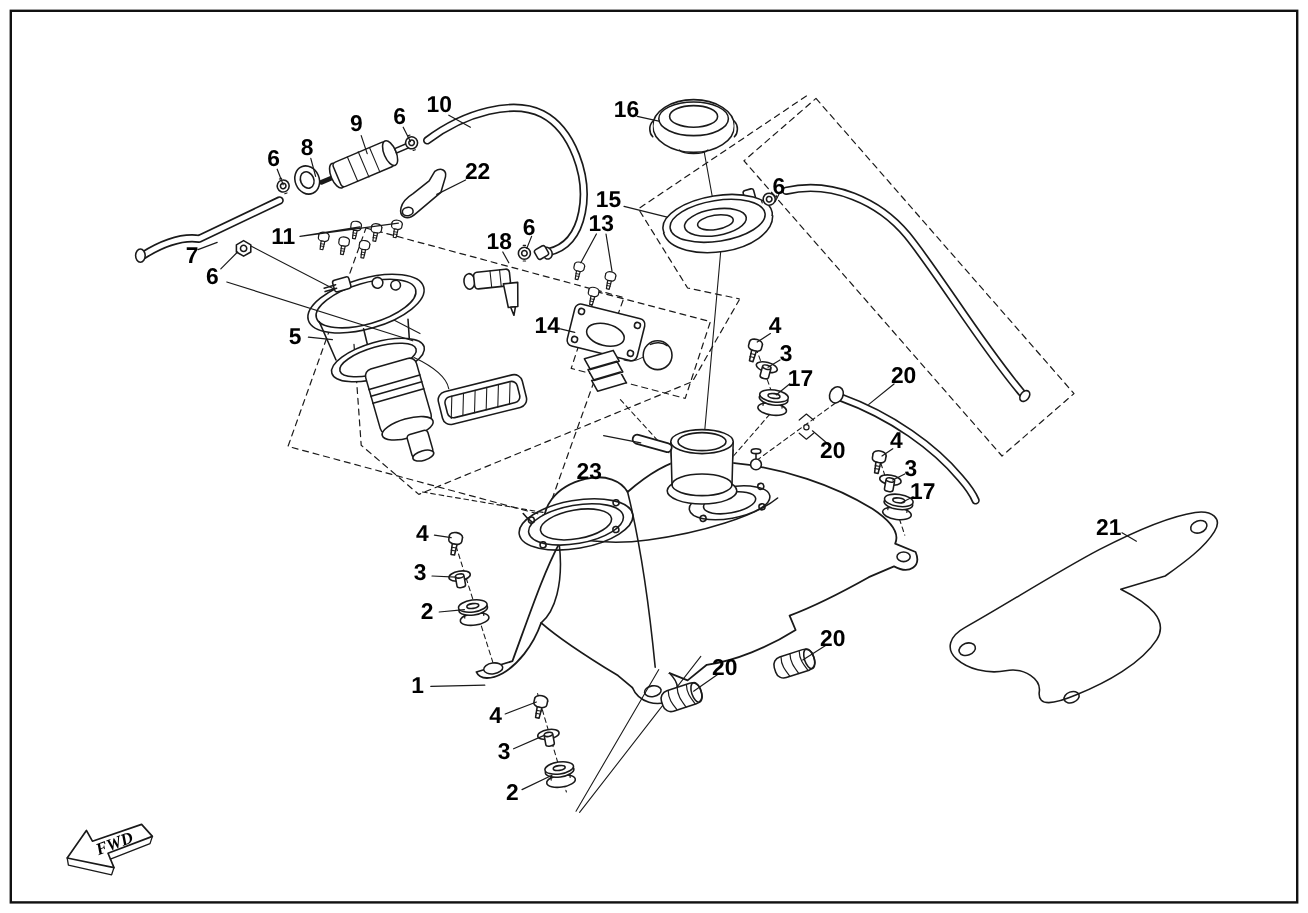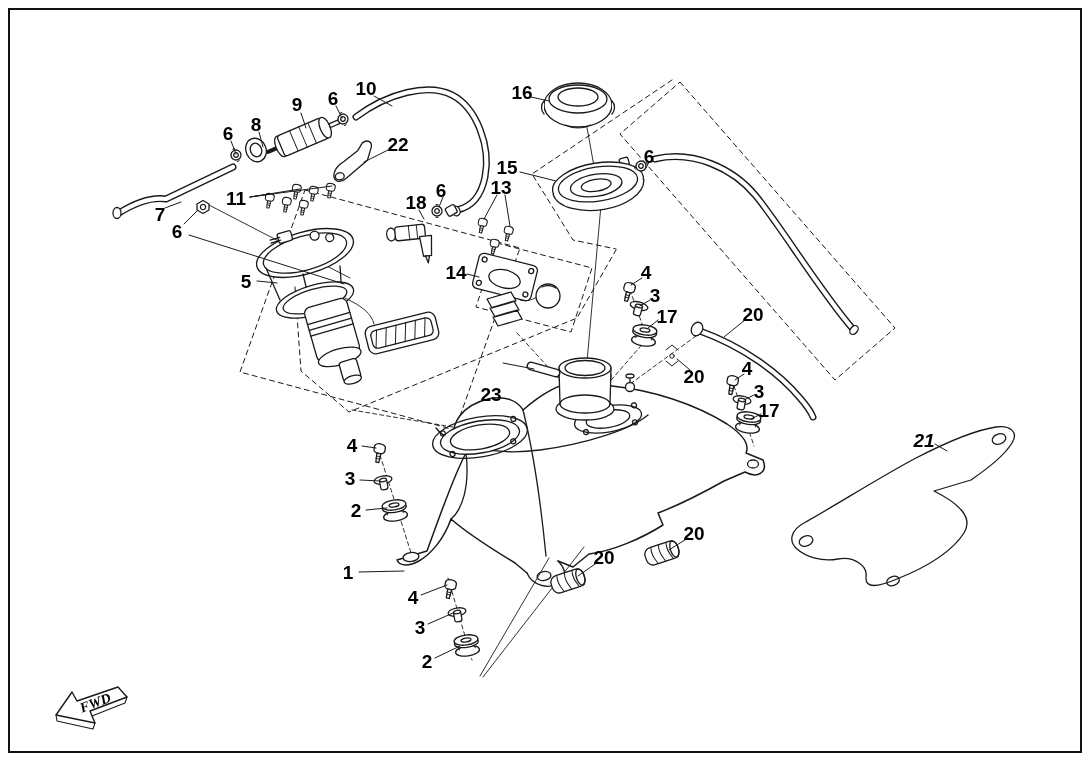--- a/index.html
+++ b/index.html
@@ -323,21 +323,21 @@
       <div class="callout" style="left: 456px; top: 272px; color: rgb(0, 0, 0);">14</div>
       <div class="callout" style="left: 646px; top: 272px; color: rgb(0, 0, 0);">4</div>
       <div class="callout" style="left: 655px; top: 295px; color: rgb(0, 0, 0);">3</div>
       <div class="callout" style="left: 667px; top: 316px; color: rgb(0, 0, 0);">17</div>
       <div class="callout" style="left: 753px; top: 314px; color: rgb(0, 0, 0);">20</div>
       <div class="callout" style="left: 694px; top: 376px; color: rgb(0, 0, 0);">20</div>
       <div class="callout" style="left: 747px; top: 368px; color: rgb(0, 0, 0);">4</div>
       <div class="callout" style="left: 759px; top: 391px; color: rgb(0, 0, 0);">3</div>
       <div class="callout" style="left: 769px; top: 410px; color: rgb(0, 0, 0);">17</div>
       <div class="callout" style="left: 491px; top: 361px; color: rgb(0, 0, 0); margin-top: 33px;">23</div>
-      <div class="callout" style="left: 924px; top: 440px; color: rgb(0, 0, 0); font-style: italic;">21</div>
+      <div class="callout" style="left: 924px; top: 440px; color: rgb(0, 0, 0);">21</div>
       <div class="callout" style="left: 352px; top: 445px; color: rgb(0, 0, 0);">4</div>
       <div class="callout" style="left: 350px; top: 478px; color: rgb(0, 0, 0);">3</div>
       <div class="callout" style="left: 356px; top: 510px; color: rgb(0, 0, 0);">2</div>
       <div class="callout" style="left: 348px; top: 572px; color: rgb(0, 0, 0);">1</div>
       <div class="callout" style="left: 413px; top: 597px; color: rgb(0, 0, 0);">4</div>
       <div class="callout" style="left: 420px; top: 627px; color: rgb(0, 0, 0);">3</div>
       <div class="callout" style="left: 427px; top: 661px; color: rgb(0, 0, 0);">2</div>
       <div class="callout" style="left: 604px; top: 557px; color: rgb(0, 0, 0);">20</div>
       <div class="callout" style="left: 694px; top: 533px; color: rgb(0, 0, 0);">20</div>
     </div>

